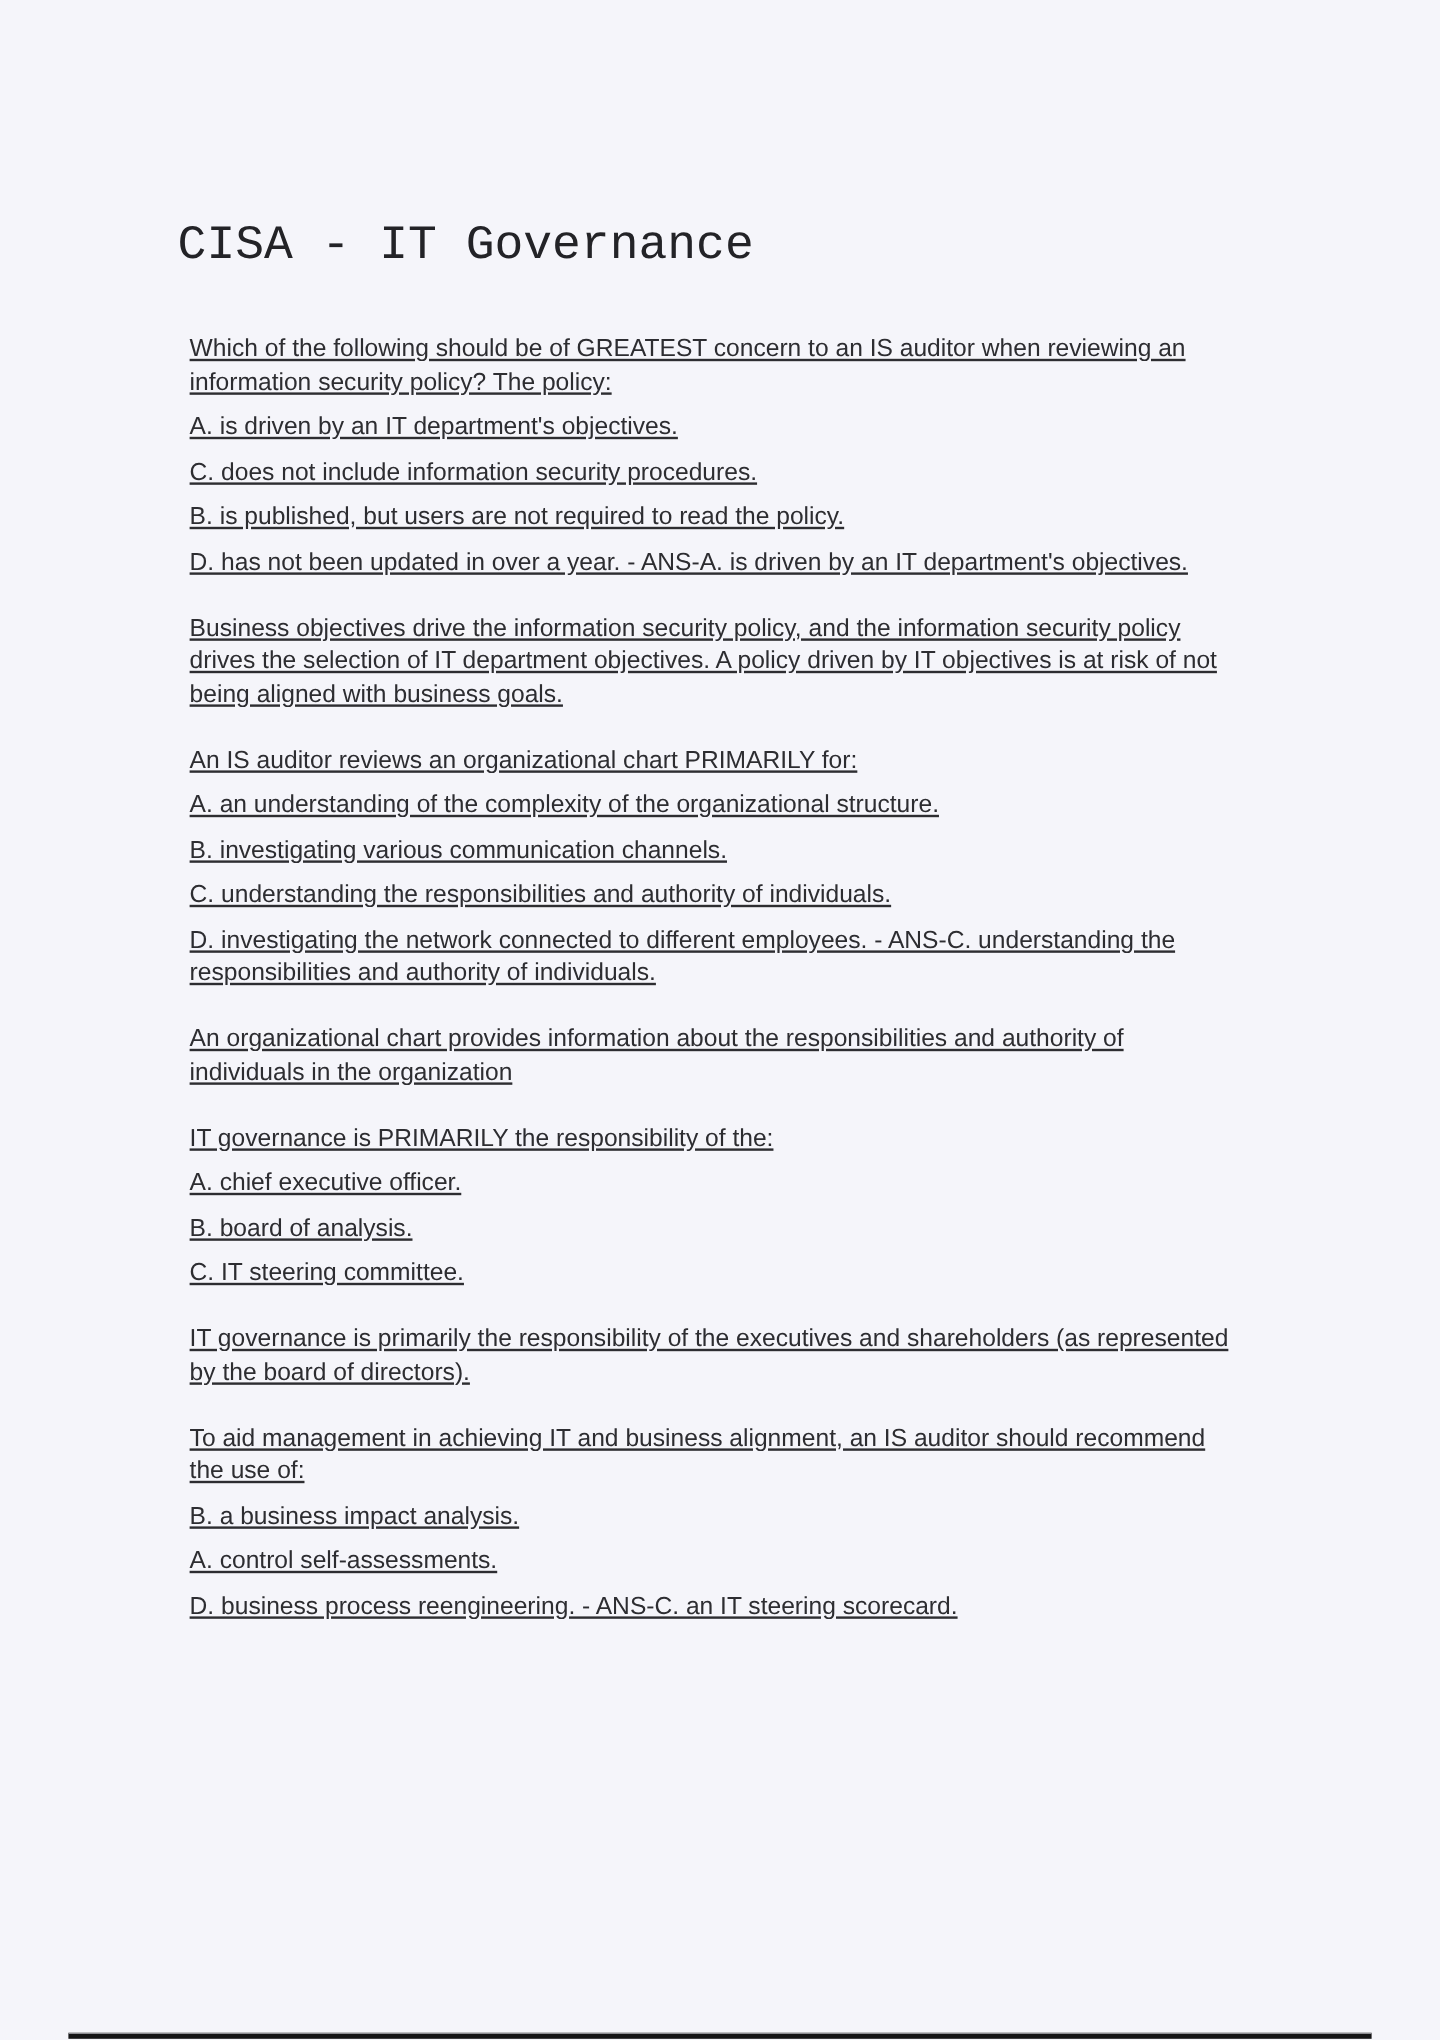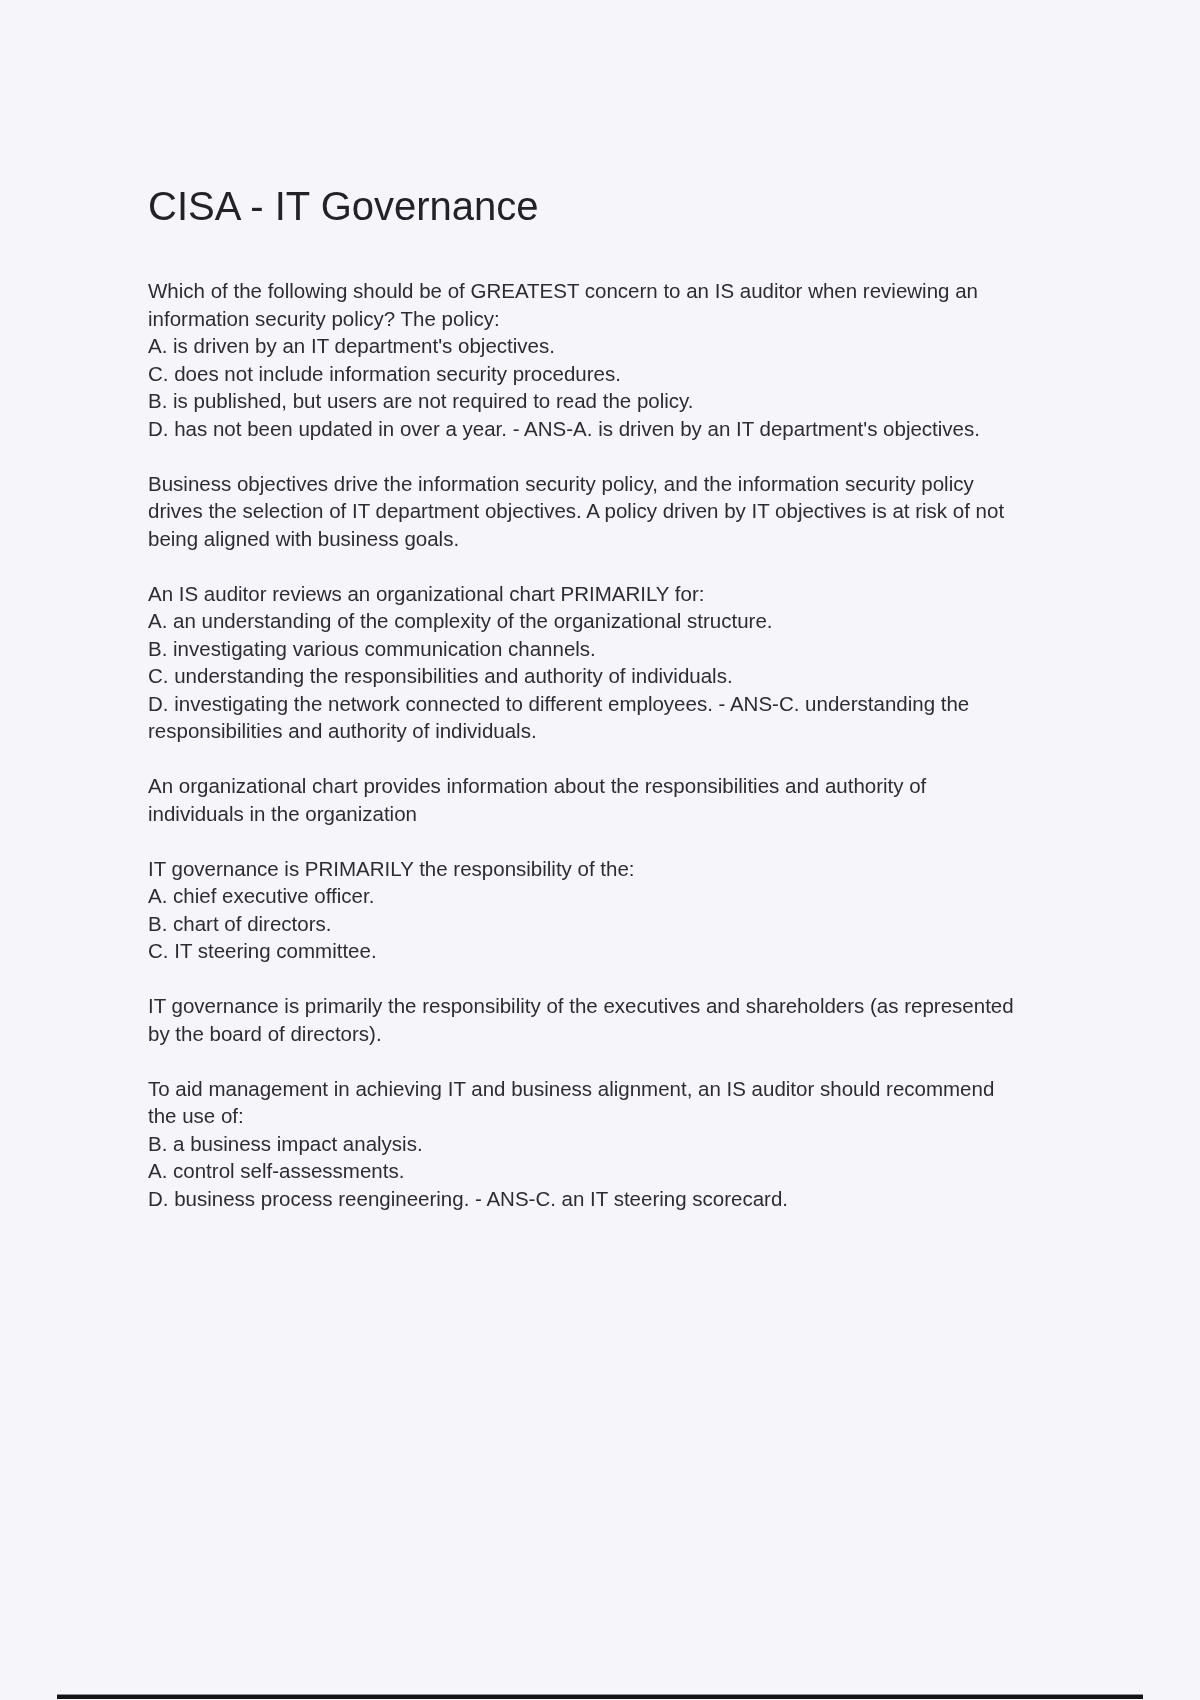--- a/index.html
+++ b/index.html
@@ -20,29 +20,31 @@
     left: 148px;
     top: 182px;
     width: 965px;
   }
   .doc-title {
     font-size: 40px;
     font-weight: 400;
     line-height: 48px;
     margin: 0 0 47px 0;
     color: #232327;
+    font-family: Liberation Mono, monospace;
   }
   .qa-block {
     margin: 0 0 27.5px 0;
   }
   .q-text, .opt-line, .expl-text {
     font-size: 20.5px;
     line-height: 27.5px;
-    margin: 0;
+    margin: 10px;
     white-space: pre-line;
+    text-decoration: underline;
   }
   .expl-text {
     margin-top: 27.5px;
   }
   .next-page-edge {
     position: absolute;
     left: 57px;
     top: 1694px;
     width: 1086px;
     height: 4px;
@@ -76,21 +78,21 @@
     <p class="opt-line">C. understanding the responsibilities and authority of individuals.</p>
     <p class="opt-line">D. investigating the network connected to different employees. - ANS-C. understanding the
 responsibilities and authority of individuals.</p>
     <p class="expl-text">An organizational chart provides information about the responsibilities and authority of
 individuals in the organization</p>
   </section>
 
   <section class="qa-block">
     <p class="q-text">IT governance is PRIMARILY the responsibility of the:</p>
     <p class="opt-line">A. chief executive officer.</p>
-    <p class="opt-line">B. chart of directors.</p>
+    <p class="opt-line">B. board of analysis.</p>
     <p class="opt-line">C. IT steering committee.</p>
     <p class="expl-text">IT governance is primarily the responsibility of the executives and shareholders (as represented
 by the board of directors).</p>
   </section>
 
   <section class="qa-block">
     <p class="q-text">To aid management in achieving IT and business alignment, an IS auditor should recommend
 the use of:</p>
     <p class="opt-line">B. a business impact analysis.</p>
     <p class="opt-line">A. control self-assessments.</p>

